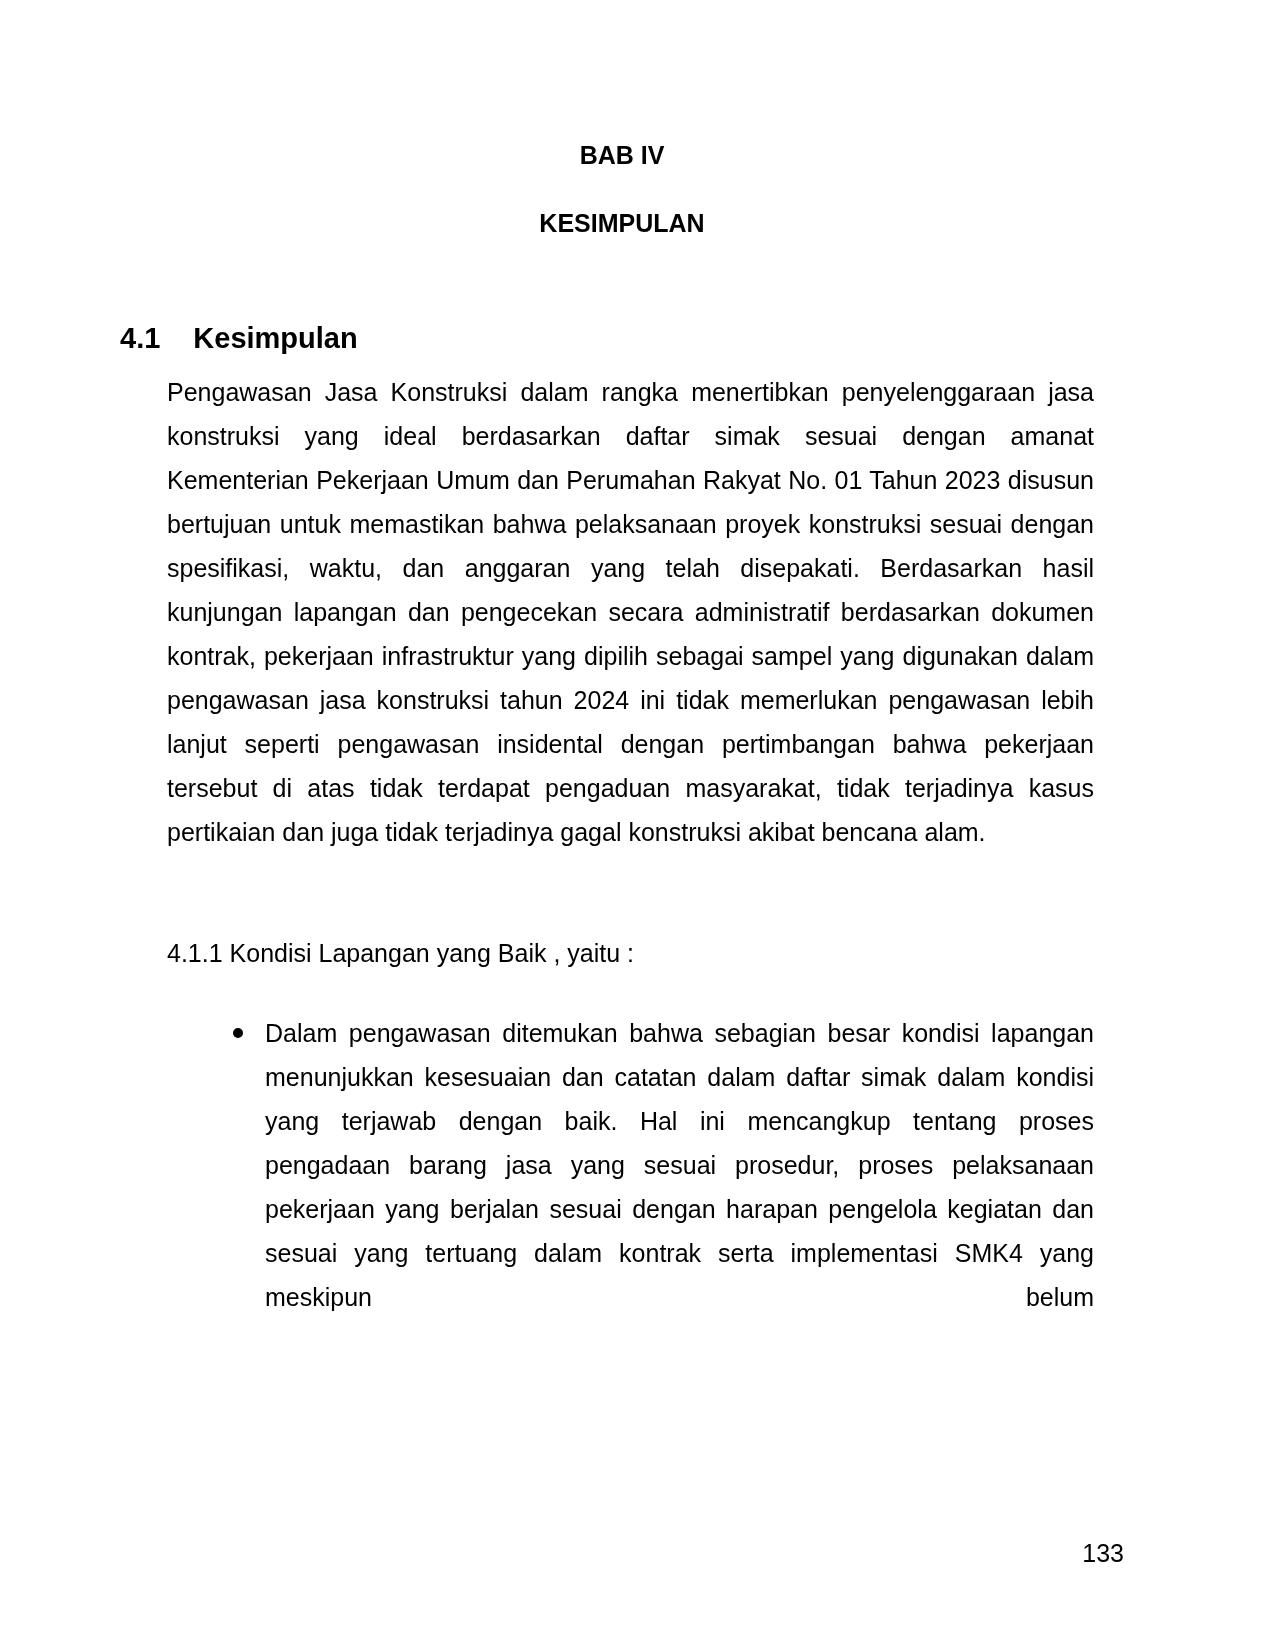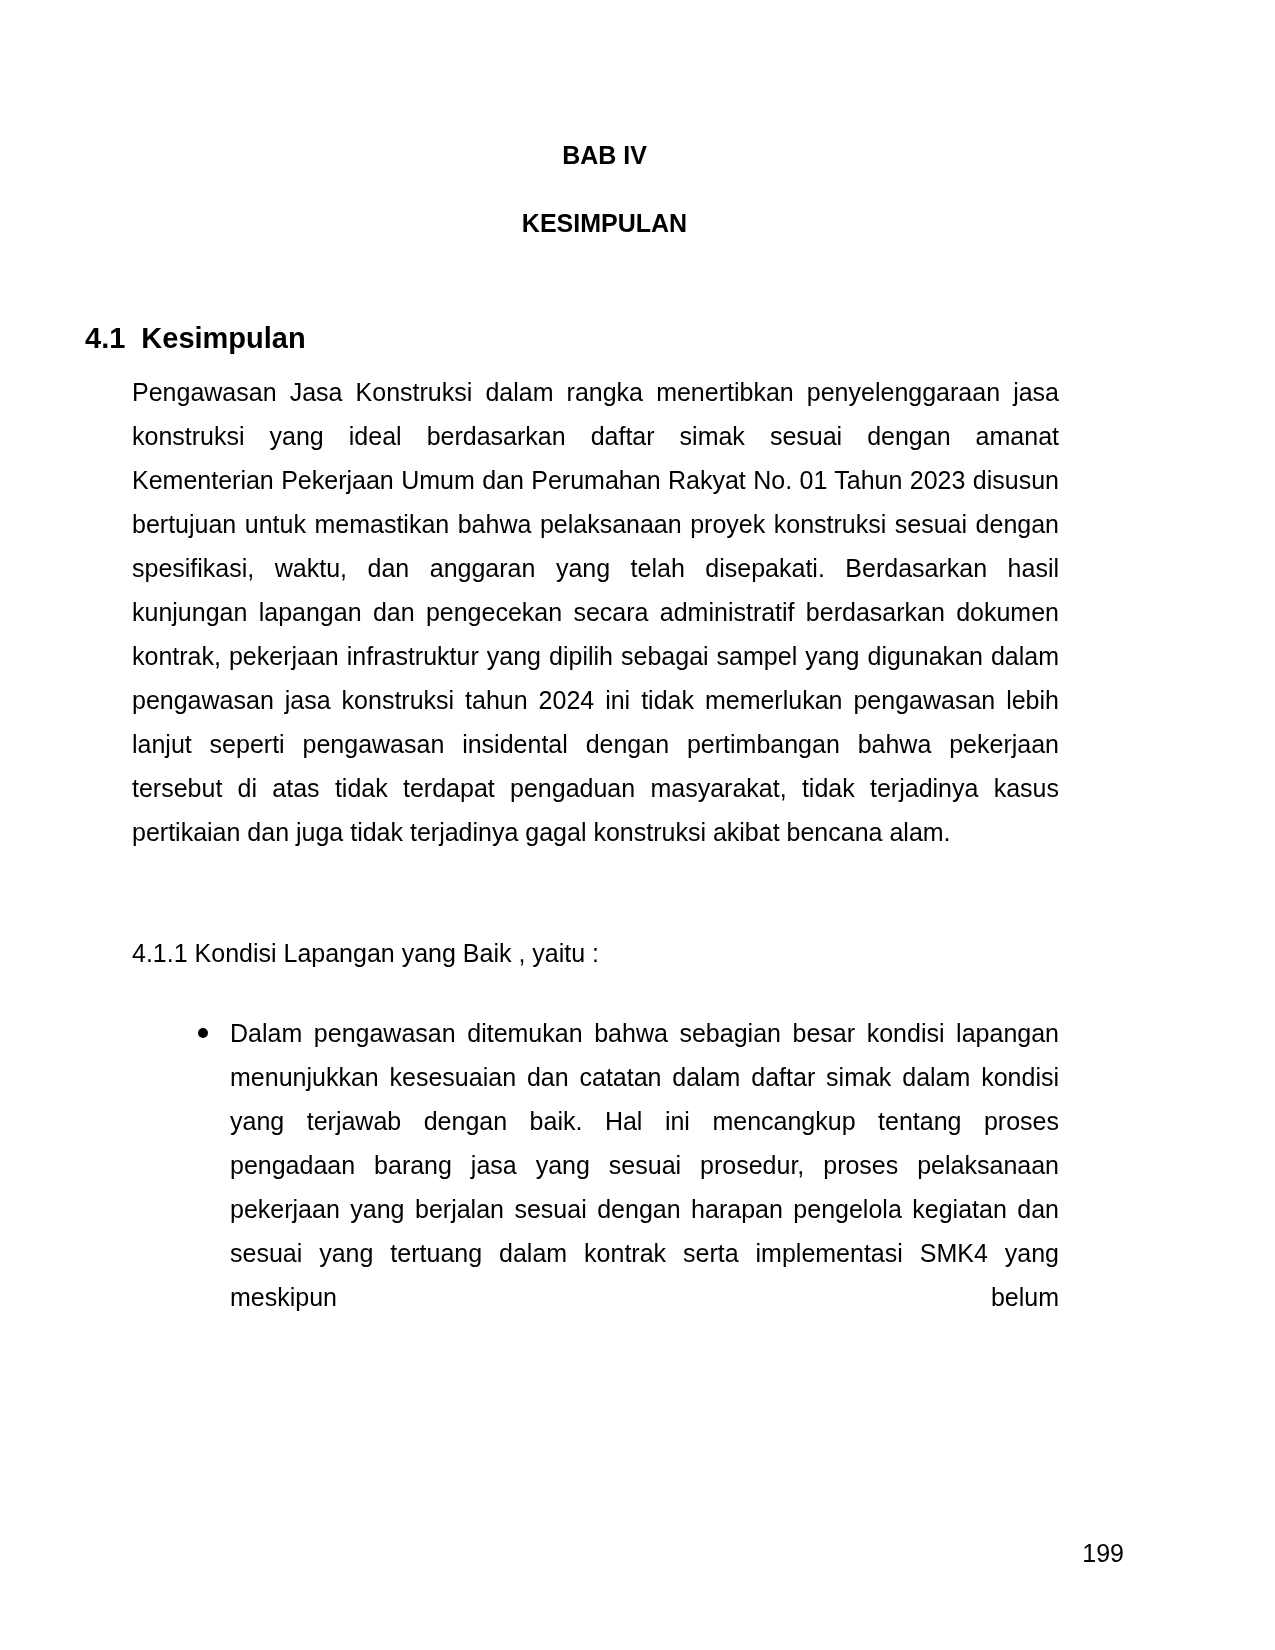--- a/index.html
+++ b/index.html
@@ -7,21 +7,21 @@
     padding: 0;
     background: #808080;
   }
   .page {
     position: relative;
     width: 1275px;
     height: 1650px;
     margin: 0 auto;
     background: #ffffff;
     box-sizing: border-box;
-    padding: 140px 151px 0 85px;
+    padding: 140px 151px 0 120px;
     font-family: "Liberation Sans", sans-serif;
     font-size: 25px;
     line-height: 44px;
     color: #000000;
     overflow: hidden;
   }
   .chapter-heading {
     text-align: center;
     font-weight: bold;
     font-size: 25px;
@@ -37,21 +37,21 @@
   }
   .section-heading {
     display: flex;
     align-items: baseline;
     font-weight: bold;
     font-size: 29px;
     line-height: 32px;
     margin: 84px 0 0 0;
   }
   .section-number {
-    margin-right: 16px;
+    margin-right: 33px;
   }
   .body-para {
     margin: 16px 0 0 47px;
     width: 927px;
     text-align: justify;
   }
   .body-para.second {
     margin-top: 58px;
   }
   .subsection-heading {
@@ -106,15 +106,15 @@
 
   <div class="subsection-heading">4.1.1 Kondisi Lapangan yang Baik , yaitu :</div>
 
   <div class="bullet-item">
     <div class="bullet-dot-wrap">
       <div class="bullet-dot"></div>
     </div>
     <div class="bullet-text">Dalam pengawasan ditemukan bahwa sebagian besar kondisi lapangan menunjukkan kesesuaian dan catatan dalam daftar simak dalam kondisi yang terjawab dengan baik. Hal ini mencangkup tentang proses pengadaan barang jasa yang sesuai prosedur, proses pelaksanaan pekerjaan yang berjalan sesuai dengan harapan pengelola kegiatan dan sesuai yang tertuang dalam kontrak serta implementasi SMK4 yang meskipun belum</div>
   </div>
 
-  <div class="page-number">199</div>
+  <div class="page-number">133</div>
 
 </div>
 
 </body></html>

